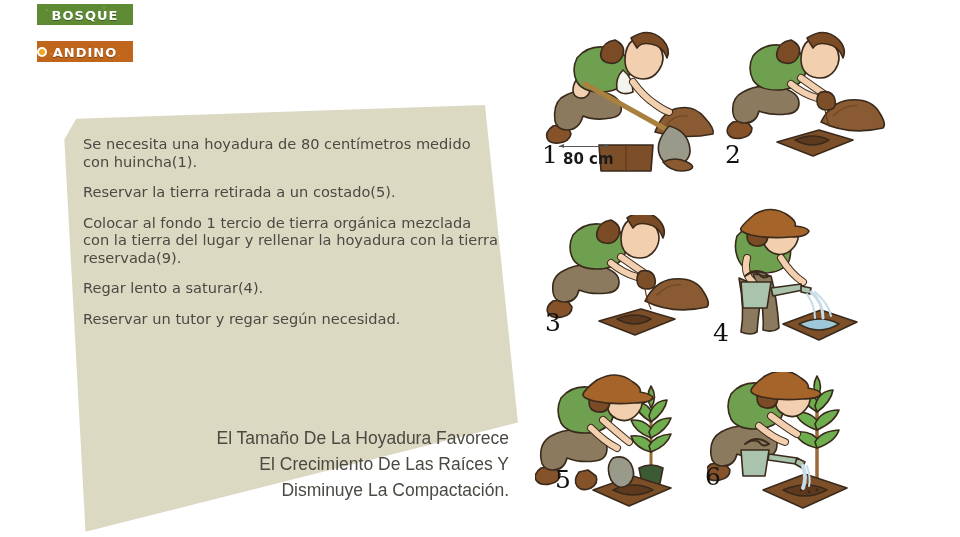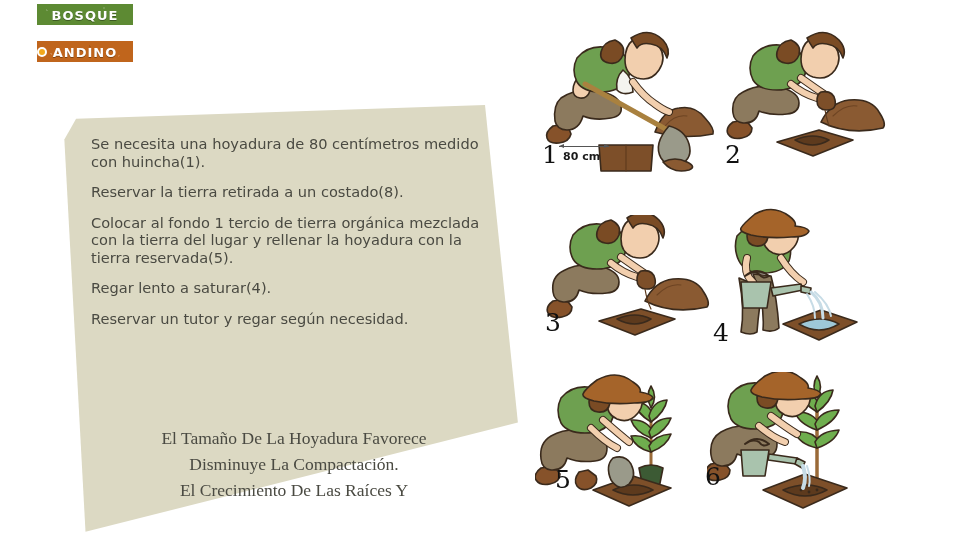--- a/index.html
+++ b/index.html
@@ -40,36 +40,36 @@
   }
 
   
   .panel{
     position:absolute;left:55px;top:105px;width:470px;height:432px;
     background:#dcd9c3;
     clip-path:polygon(3.0% 3.2%, 90.0% 0.0%, 97.0% 73.5%, 5.0% 98.8%, 0.5% 8.0%);
   }
   .panel-body{position:absolute;left:72px;top:135px;width:420px;}
   .panel-body p{
-    margin:0 0 13px 12px;color:#4a4a42;font-size:14.6px;line-height:17.5px;
+    margin:0 0 13px 4px;color:#4a4a42;font-size:14.6px;line-height:17.5px;
     font-family:"DejaVu Sans", sans-serif;
   }
   .panel-footer{
-    position:absolute;left:72px;top:425px;width:430px;text-align:center;
+    position:absolute;left:72px;top:425px;width:430px;text-align:right;
     color:#4a4a42;font-size:17.5px;line-height:26px;
-    font-family:Liberation Serif, serif;
+    font-family:Liberation Sans, sans-serif;
   }
 
   
   .panelnum{
     position:absolute;font-family:"DejaVu Serif", serif;font-size:25px;color:#111;
   }
   .fig{position:absolute;}
   .cap80{
-    position:absolute;font-size:11px;font-weight:bold;color:#1a1a1a;
+    position:absolute;font-size:15px;font-weight:bold;color:#1a1a1a;
     font-family:"DejaVu Sans", sans-serif;
   }
   .arrow80{position:absolute;height:1px;background:#555;}
   .arrow80:before,.arrow80:after{
     content:"";position:absolute;top:-2px;width:0;height:0;
     border-top:2.5px solid transparent;border-bottom:2.5px solid transparent;
   }
   .arrow80:before{left:0;border-right:5px solid #555;}
   .arrow80:after{right:0;border-left:5px solid #555;}
 </style>
@@ -86,30 +86,30 @@
       <span>ANDINO</span>
       <span class="logo-dot"></span>
     </div>
   </div>
 
 
   <div class="panel"></div>
 
   <div class="panel-body">
     <p>Se necesita una hoyadura de 80 centímetros medido con huincha(1).</p>
-    <p>Reservar la tierra retirada a un costado(8).</p>
-    <p>Colocar al fondo 1 tercio de tierra orgánica mezclada con la tierra del lugar y rellenar la hoyadura con la tierra reservada(5).</p>
+    <p>Reservar la tierra retirada a un costado(5).</p>
+    <p>Colocar al fondo 1 tercio de tierra orgánica mezclada con la tierra del lugar y rellenar la hoyadura con la tierra reservada(9).</p>
     <p>Regar lento a saturar(4).</p>
     <p>Reservar un tutor y regar según necesidad.</p>
   </div>
 
   <div class="panel-footer">
     <div>El Tamaño De La Hoyadura Favorece</div>
+    <div>El Crecimiento De Las Raíces Y</div>
     <div>Disminuye La Compactación.</div>
-    <div>El Crecimiento De Las Raíces Y</div>
   </div>
 
   <svg class="fig" style="left:530px;top:22px;" width="200" height="155" viewBox="0 0 200 155">
     <g stroke="#3a2a1c" stroke-width="1.6" stroke-linejoin="round" stroke-linecap="round">
 
       <path d="M118 110 q8 -22 24 -24 q16 -3 26 10 q10 11 8 16 q-30 6 -58 -2z" fill="#8a5a32"></path>
       <path d="M128 104 q10 -12 22 -10" fill="none" stroke="#6d4423" stroke-width="1.1"></path>
 
       <path d="M62 123 l54 0 l-2 26 l-50 0 z" fill="#7d4f29"></path>
       <path d="M89 123 l0 26" stroke="#5d3a1d" stroke-width="1.1" fill="none"></path>

